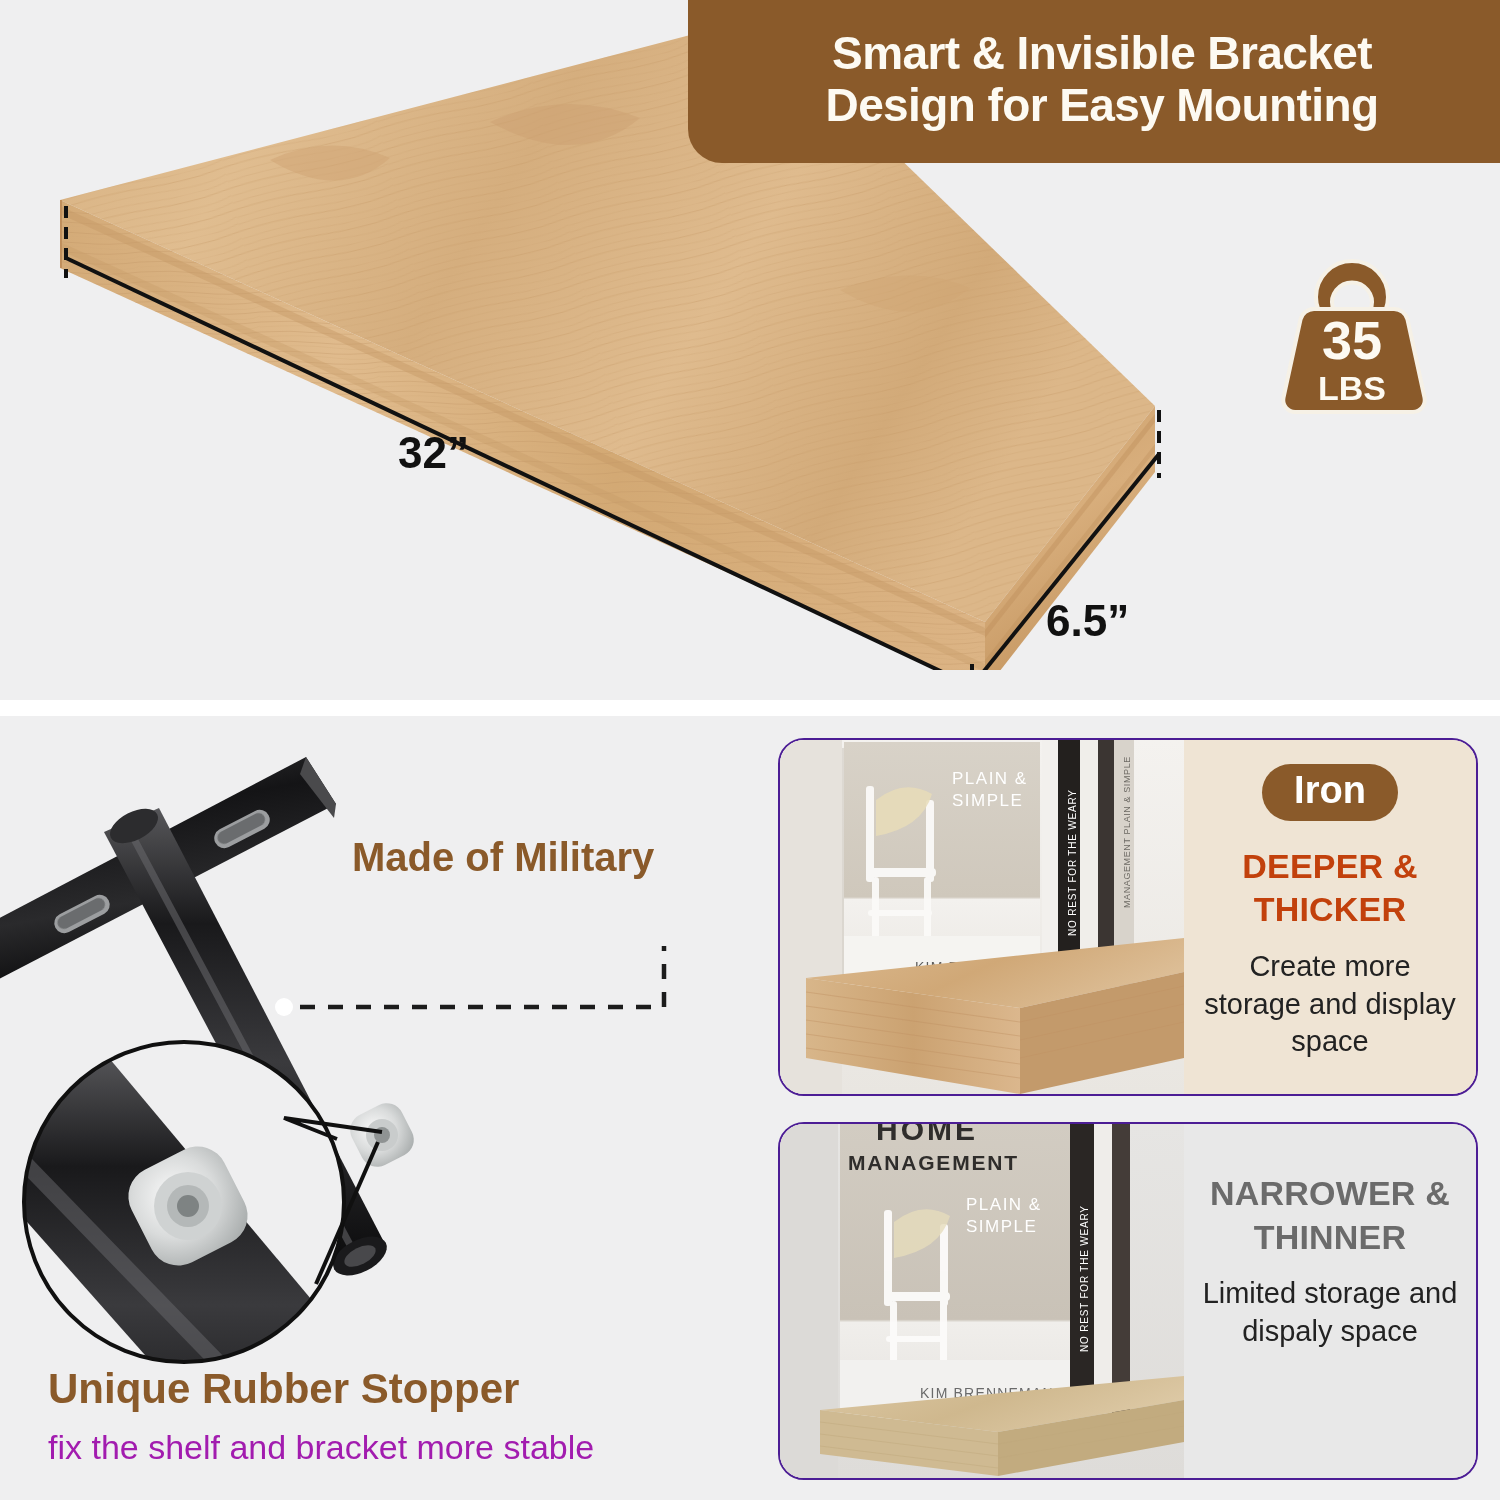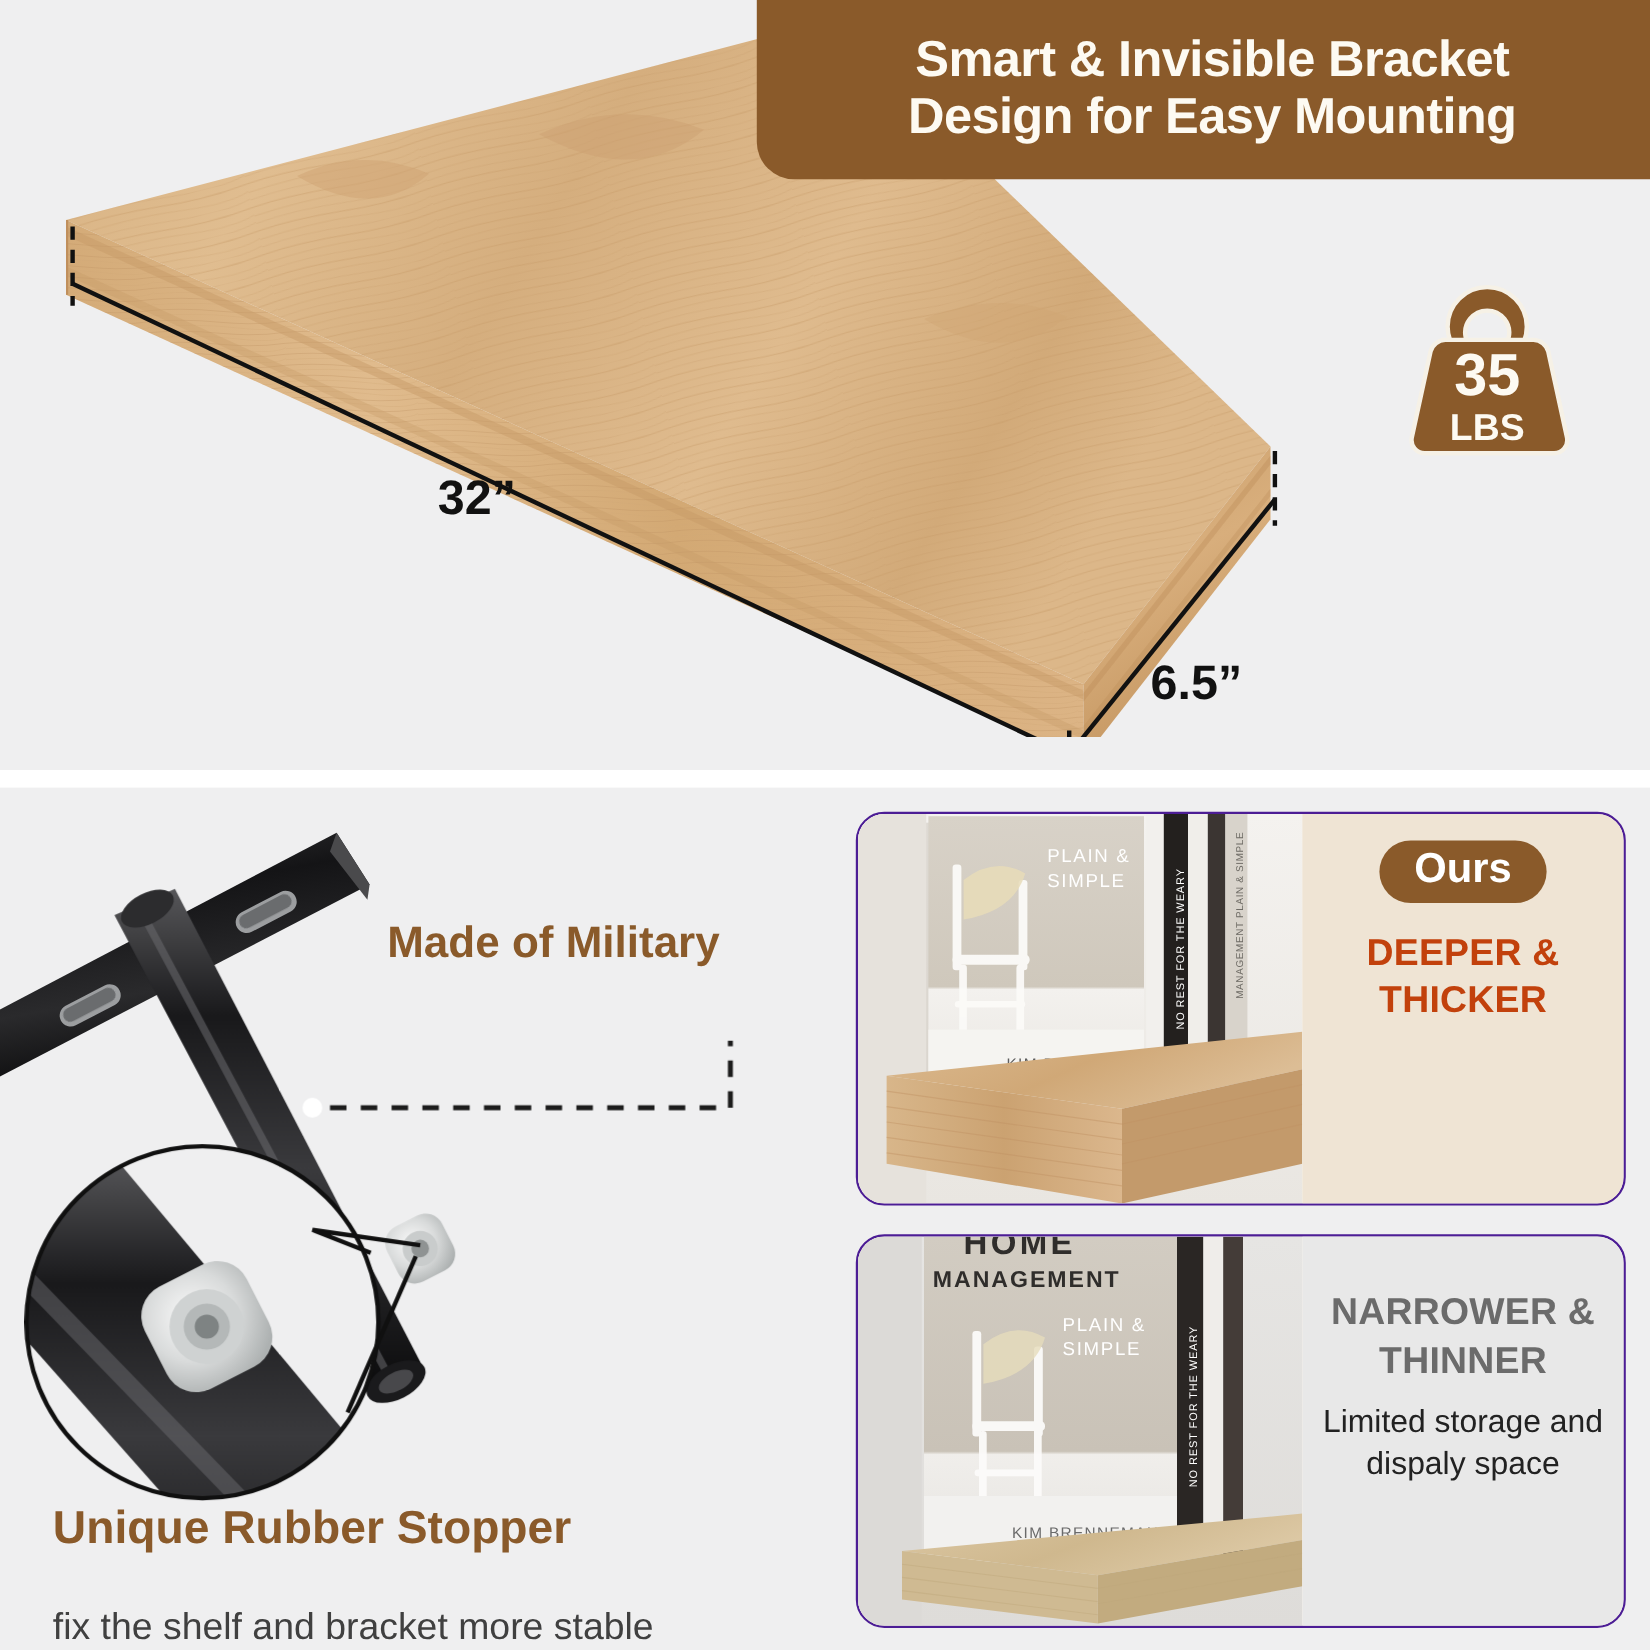--- a/index.html
+++ b/index.html
@@ -71,22 +71,22 @@
     text-align: right;
   }
   .iron-heading .l1 { display: block; text-align: left; padding-left: 22px;}
   .iron-heading .l2 { display: block; text-align: right; }
 
   .stopper-heading {
     position: absolute; left: 48px; top: 650px; width: 700px;
     color: #8a5a2a; font-weight: bold; font-size: 42px; line-height: 1.1;
   }
   .stopper-sub {
-    position: absolute; left: 48px; top: 744px; width: 720px;
-    color: #404040; font-size: 34px; line-height: 1.15; font-weight: 400;
+    position: absolute; left: 48px; top: 712px; width: 720px;
+    color: #a21caf; font-size: 34px; line-height: 1.15; font-weight: 400;
   }
 
   
   .cards { position: absolute; left: 778px; top: 22px; width: 700px; }
   .compare-card {
     position: relative; width: 700px; height: 358px;
     border: 2px solid #4c1d95; border-radius: 26px;
     overflow: hidden; display: flex; background: #f7f2ea;
   }
   .compare-card + .compare-card { margin-top: 26px; }
@@ -367,22 +367,23 @@
                 <path d="M26 280 L240 310"></path>
               <path d="M26 294 L240 324"></path>
                 <path d="M26 308 L240 338"></path>
               <path d="M240 282 L404 246"></path>
                 <path d="M240 300 L404 264"></path>
                 <path d="M240 318 L404 282"></path>
             </g>
           </svg>
         </div>
         <div class="card-text">
-          <div class="pill pill-ours">Ours</div>
+          <div class="pill pill-ours">Iron</div>
           <div class="card-title">DEEPER &amp; THICKER</div>
+          <div class="card-body">Create more storage and display space</div>
         </div>
       </div>
 
       <div class="compare-card card-others">
         <div class="card-photo">
           <svg class="photo-svg" width="404" height="354" viewBox="0 0 404 354">
             <defs>
               <linearGradient id="wallT" x1="0" y1="0" x2="0" y2="1">
                 <stop offset="0%" stop-color="#e6e5e3"></stop>
                   <stop offset="100%" stop-color="#dedcd9"></stop>

